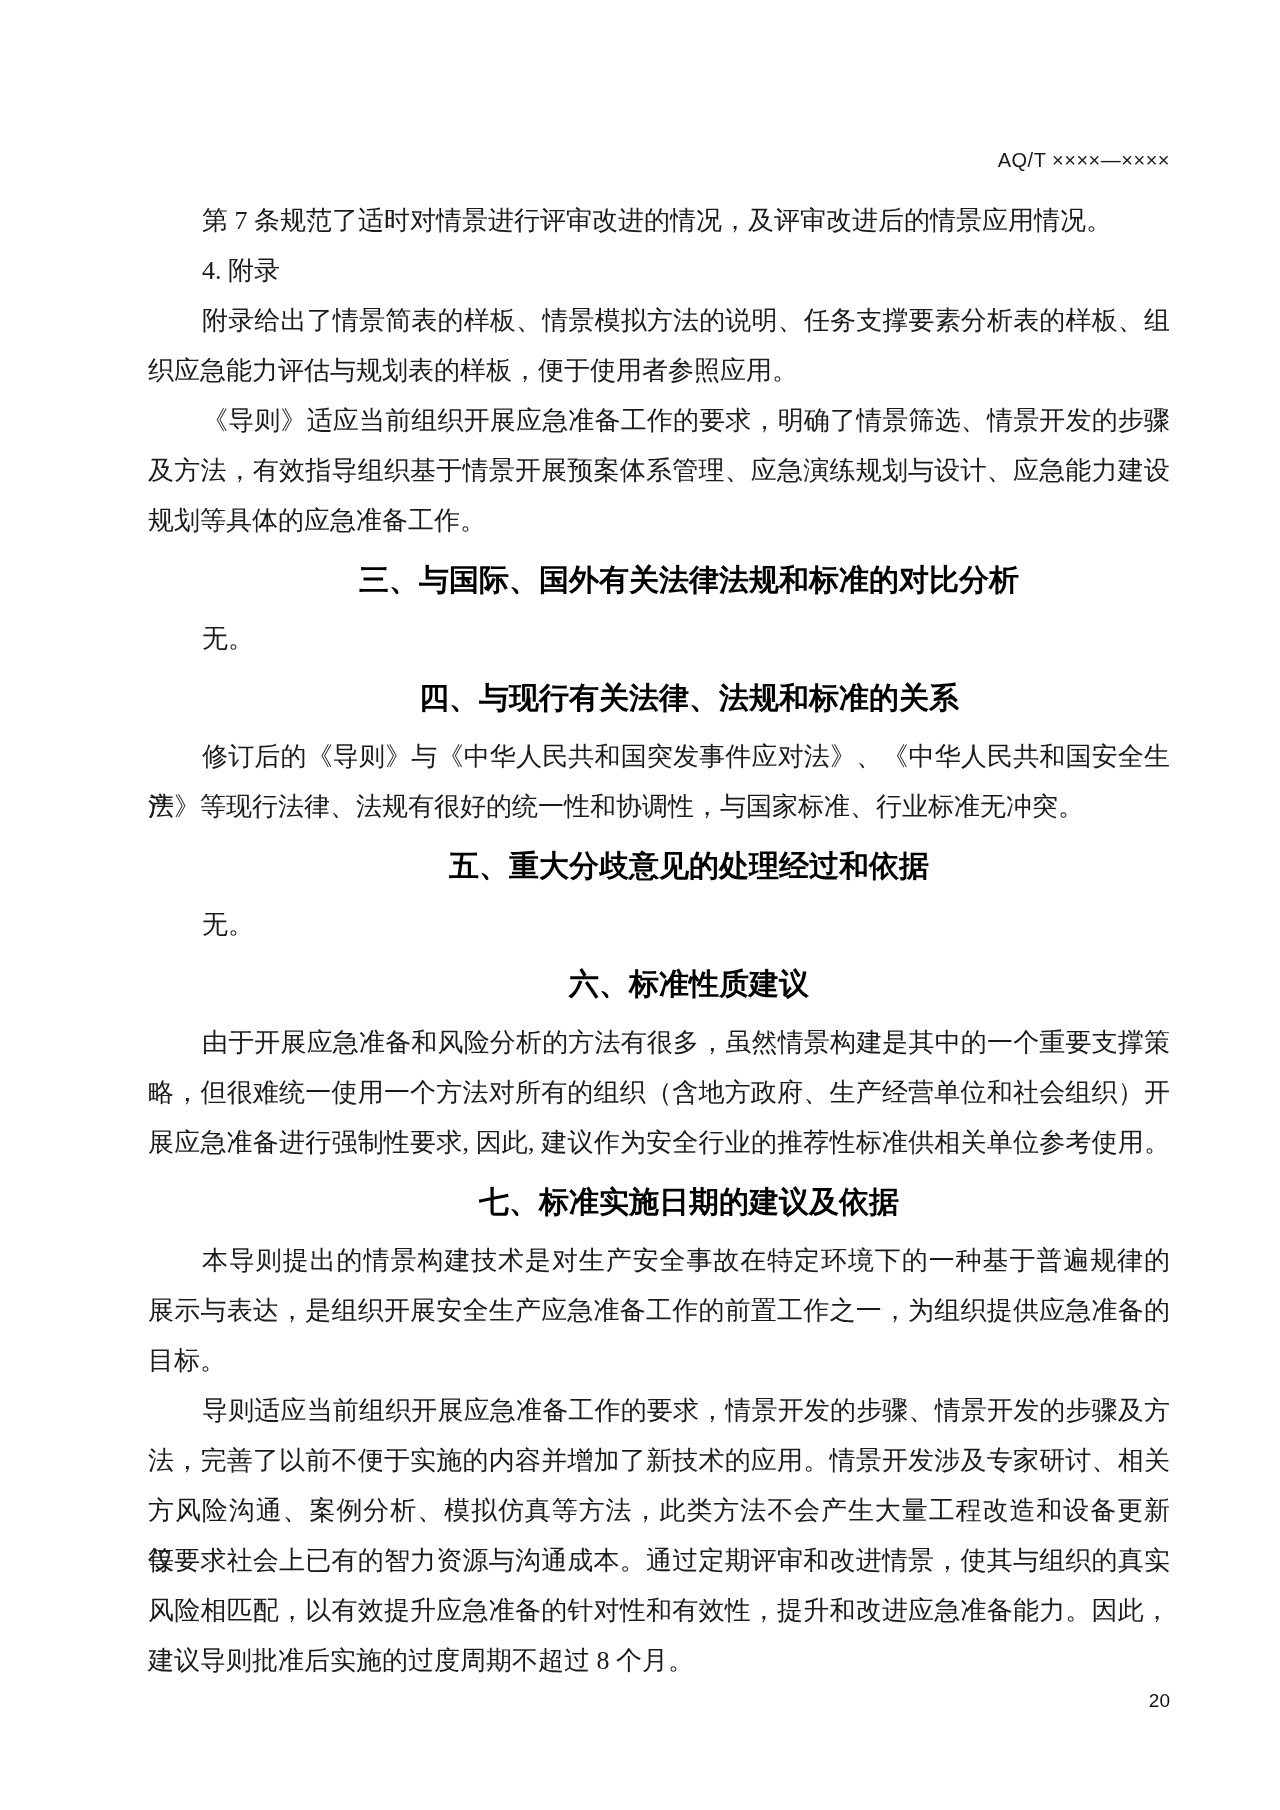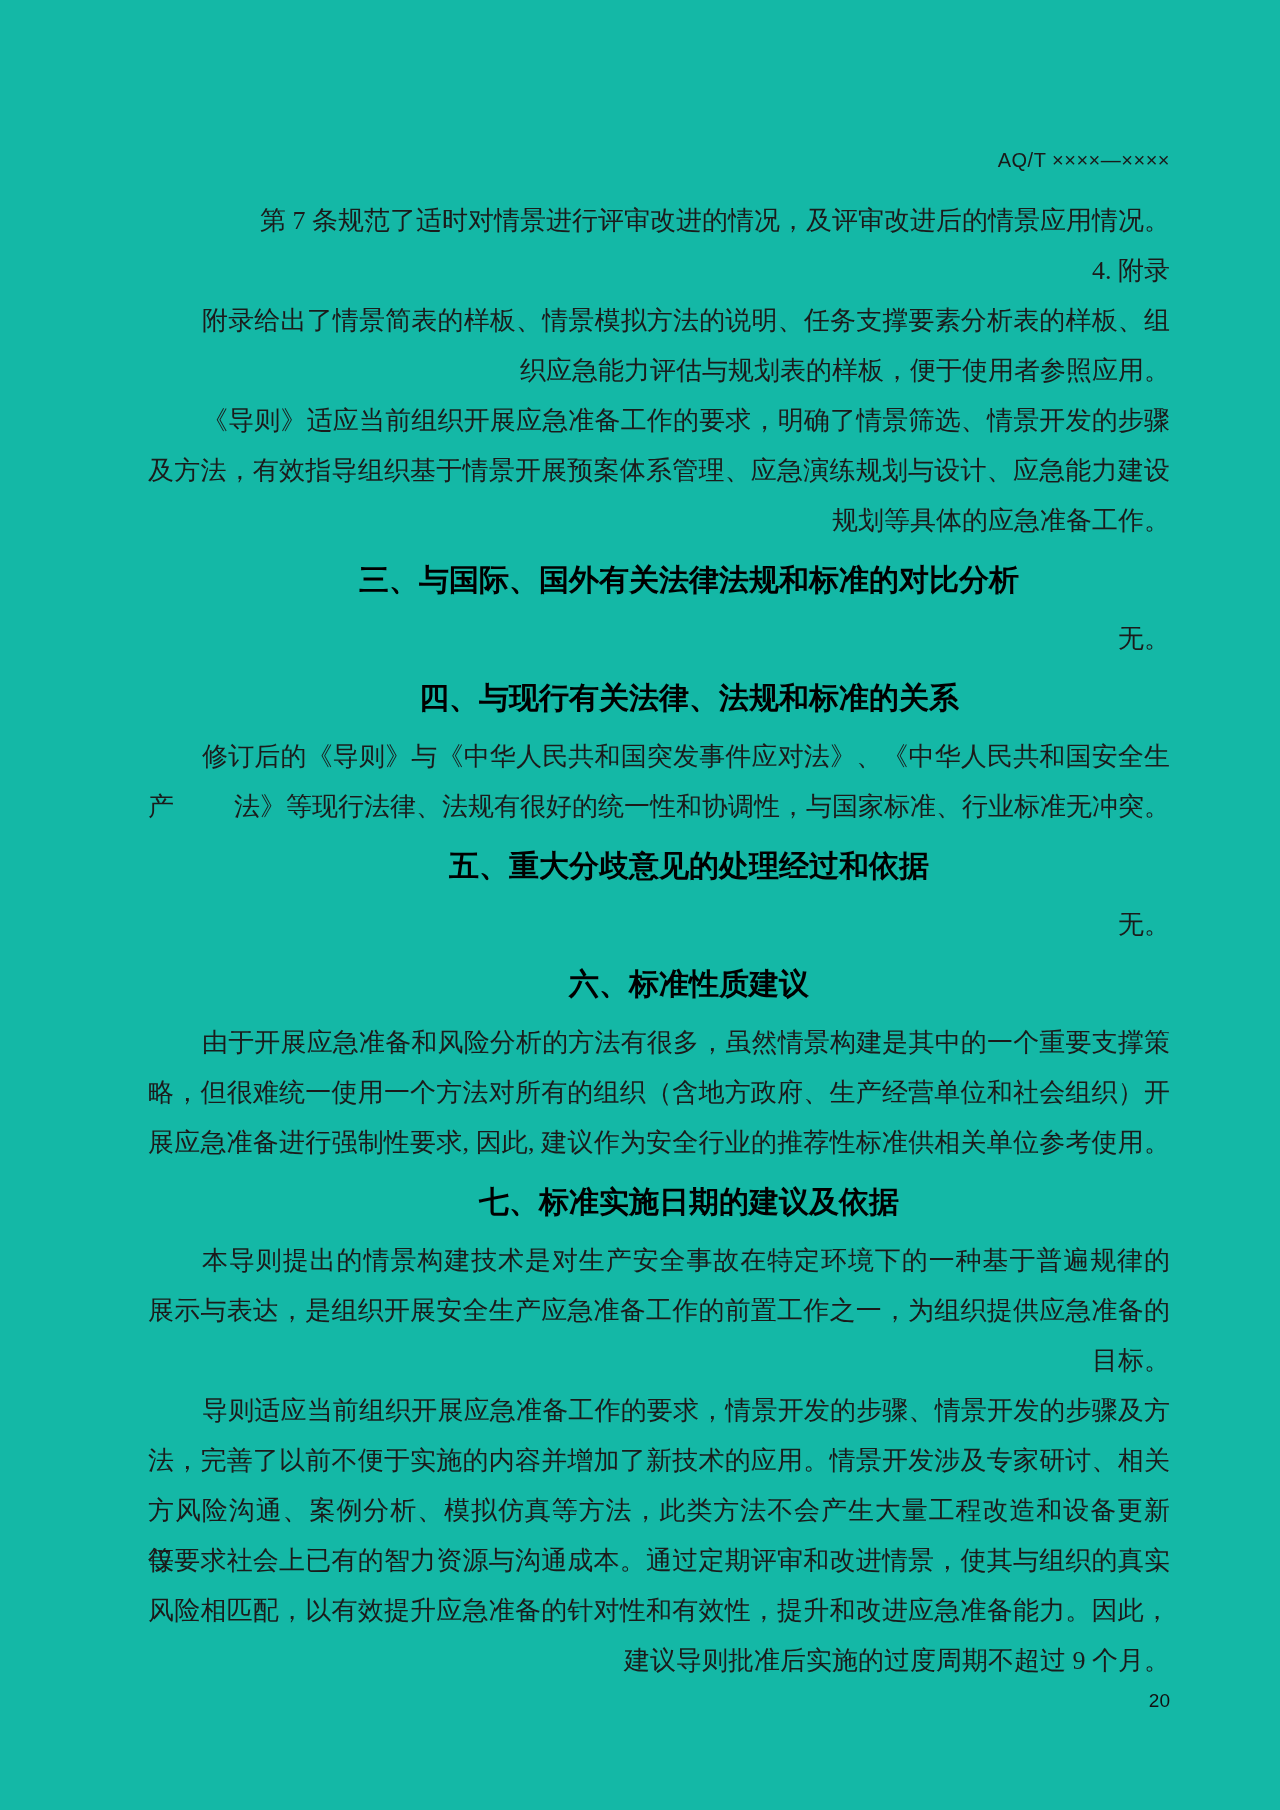--- a/index.html
+++ b/index.html
@@ -1,20 +1,20 @@
 <!DOCTYPE html>
 <html><head>
 <meta charset="utf-8">
 <style>
   html, body { margin: 0; padding: 0; background: #e8e8e8; }
   .page {
     position: relative;
     width: 1280px;
     height: 1810px;
-    background: #14b8a6;
+    background: #ffffff;
     margin: 0 auto;
     overflow: hidden;
   }
   .header {
     position: absolute;
     top: 148px;
     left: 148px;
     width: 1022px;
     text-align: right;
     font-family: "Liberation Sans", "DejaVu Sans", sans-serif;
@@ -28,21 +28,21 @@
     top: 196px;
     left: 148px;
     width: 1022px;
     color: #1b1b1b;
     font-family: "Liberation Serif", "DejaVu Serif", serif;
   }
   .bl {
     height: 50px;
     line-height: 50px;
     font-size: 26px;
-    text-align: right;
+    text-align: left;
   }
   .bl.in { text-indent: 54px; }
   .bl.jf { text-align: justify; text-align-last: justify; }
   .hd {
     height: 50px;
     line-height: 50px;
     margin: 9px 0;
     padding-left: 60px;
     font-family: "Liberation Sans", "DejaVu Sans", sans-serif;
     font-weight: 700;
@@ -106,20 +106,20 @@
 
     <div class="bl in jf">本导则提出的情景构建技术是对生产安全事故在特定环境下的一种基于普遍规律的</div>
     <div class="bl jf">展示与表达，是组织开展安全生产应急准备工作的前置工作之一，为组织提供应急准备的</div>
     <div class="bl">目标。</div>
 
     <div class="bl in jf">导则适应当前组织开展应急准备工作的要求，情景开发的步骤、情景开发的步骤及方</div>
     <div class="bl jf">法，完善了以前不便于实施的内容并增加了新技术的应用。情景开发涉及专家研讨、相关</div>
     <div class="bl jf">方风险沟通、案例分析、模拟仿真等方法，此类方法不会产生大量工程改造和设备更新等，</div>
     <div class="bl jf">仅要求社会上已有的智力资源与沟通成本。通过定期评审和改进情景，使其与组织的真实</div>
     <div class="bl jf">风险相匹配，以有效提升应急准备的针对性和有效性，提升和改进应急准备能力。因此，</div>
-    <div class="bl">建议导则批准后实施的过度周期不超过 9 个月。</div>
+    <div class="bl">建议导则批准后实施的过度周期不超过 8 个月。</div>
   </div>
 
   <div class="footer">
     <span>20</span>
   </div>
 
 </div>
 
 </body></html>

